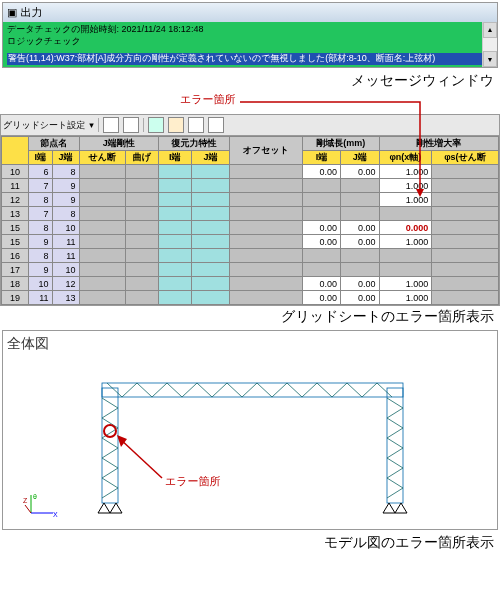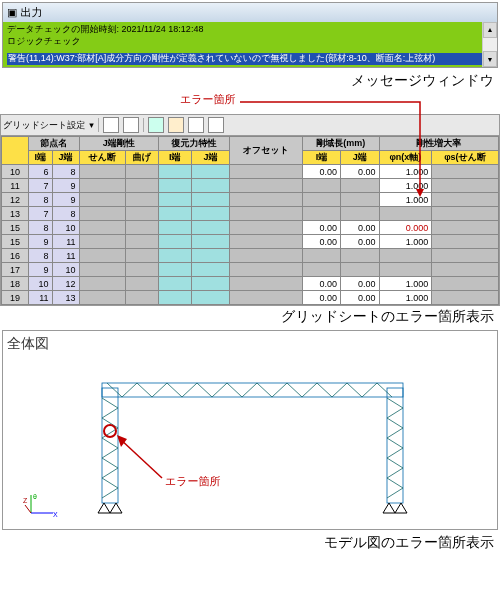--- a/index.html
+++ b/index.html
@@ -1,36 +1,36 @@
 <!DOCTYPE html>
 <html><head>
 <meta charset="utf-8">
 <style>
 body{margin:0;font-family:"MS Gothic",sans-serif;font-size:10px;background:#fff;width:500px}
 .panel{border:1px solid #999;margin:2px}
 .titlebar{background:linear-gradient(#e8f0f8,#c8d8e8);padding:2px 4px;font-size:11px;display:flex;align-items:center;gap:3px}
-.msgbody{background:#84cc16;padding:2px 4px;font-size:9px;line-height:1.3;position:relative}
+.msgbody{background:#22c55e;padding:2px 4px;font-size:9px;line-height:1.3;position:relative}
 .msgbody .hl{background:#2050b0;color:#fff;padding:0 1px}
 .sb{position:absolute;right:0;top:0;bottom:0;width:14px;background:#eee;border-left:1px solid #ccc}
 .sb-btn{height:14px;background:#ddd;border:1px solid #bbb;display:flex;align-items:center;justify-content:center;font-size:7px}
 .caption{text-align:right;font-size:14px;padding:2px 6px}
 .ann{color:#c00000;font-size:11px;text-align:center;position:relative}
 .tb{background:#e8e8e8;padding:2px;display:flex;align-items:center;gap:4px;border:1px solid #999;border-bottom:none;font-size:9px}
 .tb .sep{width:1px;height:14px;background:#aaa}
 .tb .ico{width:14px;height:14px;display:inline-block;border:1px solid #888;background:#fff}
 table{border-collapse:collapse;width:100%;font-size:9px}
 th,td{border:1px solid #888;padding:0 2px;height:13px;text-align:center;white-space:nowrap;overflow:hidden}
 th{background:#fde047}
 th.grp{background:#c8c8c8}
 td.rowhdr{background:#d0d0d0;width:22px}
 td.lav{background:#d8d8f0}
 td.cy{background:#a0e0e0}
 td.gr{background:#c0c0c0}
 td.num{text-align:right;padding-right:3px}
-td.err{color:#c00000;font-weight:normal}
+td.err{color:#c00000;font-weight:bold}
 .tblwrap{border:1px solid #999;overflow:hidden}
 .modelpanel{border:1px solid #999;margin:2px;padding:4px;position:relative;height:190px;background:#fff}
 .mlabel{font-size:14px;color:#333}
 svg{display:block}
 .arrow-line{stroke:#c00000;stroke-width:1.5;fill:none}
 .arrow-head{fill:#c00000}
 .axis{position:absolute;left:20px;bottom:8px}
 </style>
 </head>
 <body>

